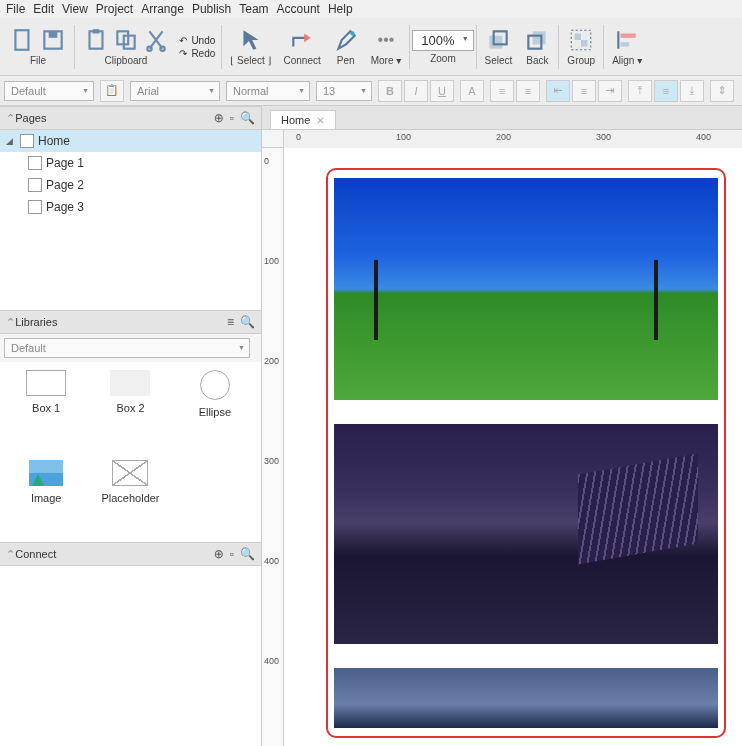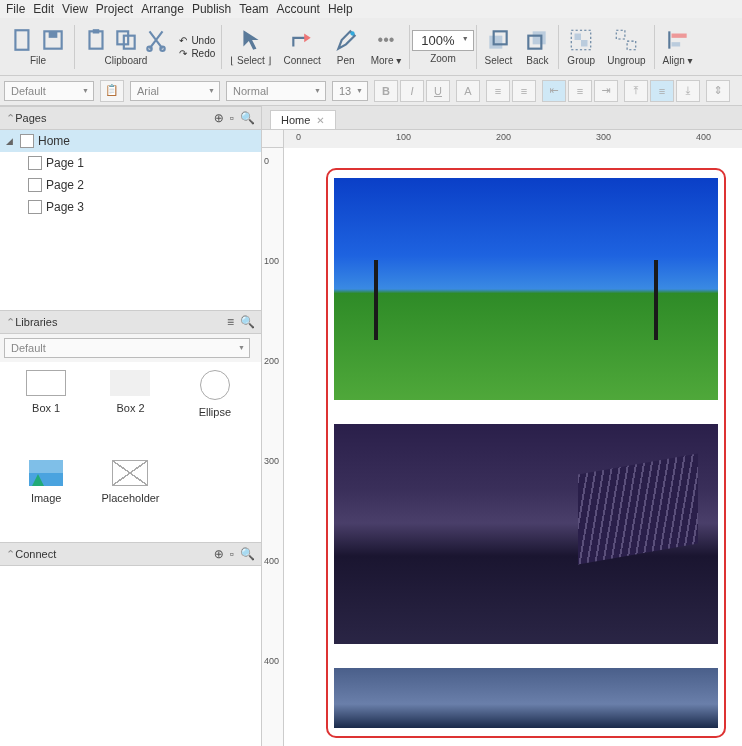--- a/index.html
+++ b/index.html
@@ -206,48 +206,39 @@
   <div class="tool-group">
     <div class="tool-btn">
         <svg viewBox="0 0 24 24">
           <rect x="3" y="3" width="18" height="18" fill="none" stroke="#5a7a9a" stroke-dasharray="2"></rect>
           <rect x="6" y="6" width="6" height="6" fill="#bcd"></rect>
           <rect x="12" y="12" width="6" height="6" fill="#bcd"></rect>
         </svg>
       </div>
     <span class="tool-label">Group</span>
   </div>
-  <div class="tool-group">
-    <div class="tool-btn">
-        <svg viewBox="0 0 24 24">
-          <rect x="3" y="3" width="8" height="8" fill="none" stroke="#5a7a9a" stroke-dasharray="2"></rect>
-          <rect x="13" y="13" width="8" height="8" fill="none" stroke="#5a7a9a" stroke-dasharray="2"></rect>
-        </svg>
-      </div>
-    <span class="tool-label">Ungroup</span>
-  </div>
   <div class="sep"></div>
   <div class="tool-group">
     <div class="tool-btn">
         <svg viewBox="0 0 24 24">
           <line x1="4" y1="4" x2="4" y2="20" stroke="#5a7a9a" stroke-width="2"></line>
           <rect x="6" y="6" width="14" height="4" fill="#e99"></rect>
           <rect x="6" y="14" width="8" height="4" fill="#bcd"></rect>
         </svg>
       </div>
     <span class="tool-label">Align ▾</span>
   </div>
 </div>
 
 <div class="formatbar">
   <div class="sel" style="width:90px">Default</div>
   <div class="fmt-btn">📋</div>
   <div class="sel" style="width:90px">Arial</div>
-  <div class="sel" style="width:100px">Normal</div>
-  <div class="sel" style="width:36px">13</div>
+  <div class="sel" style="width:84px">Normal</div>
+  <div class="sel" style="width:56px">13</div>
   <div class="fmt-group">
     <div class="fmt-btn">
         <b>B</b>
       </div>
     <div class="fmt-btn">
         <i>I</i>
       </div>
     <div class="fmt-btn">
         <u>U</u>
       </div>

